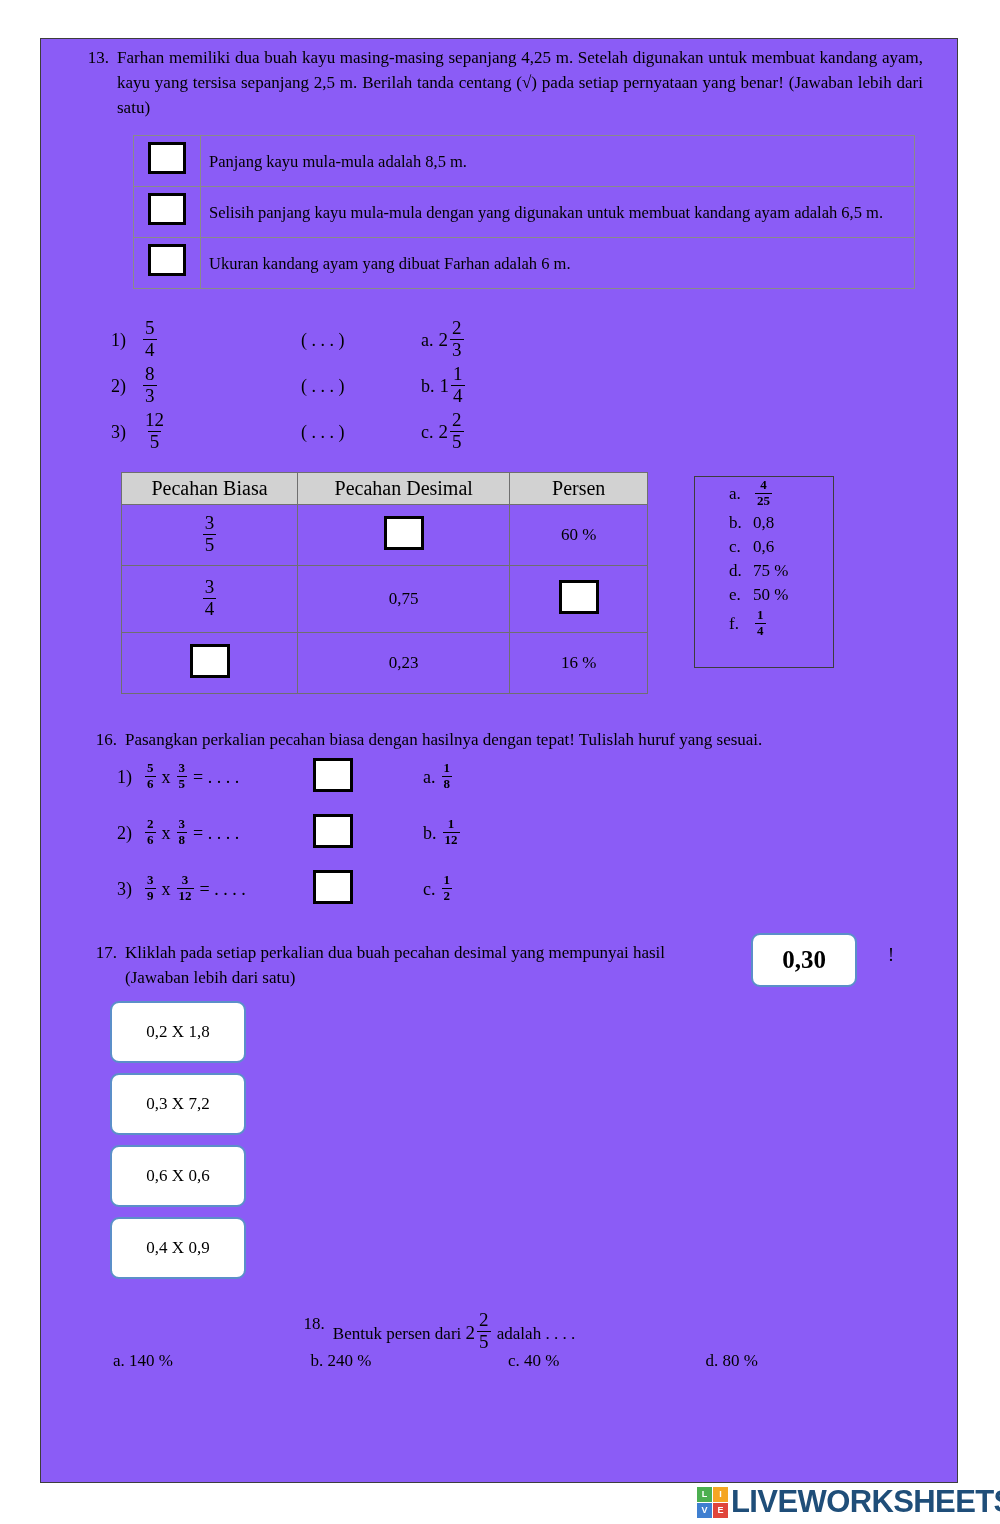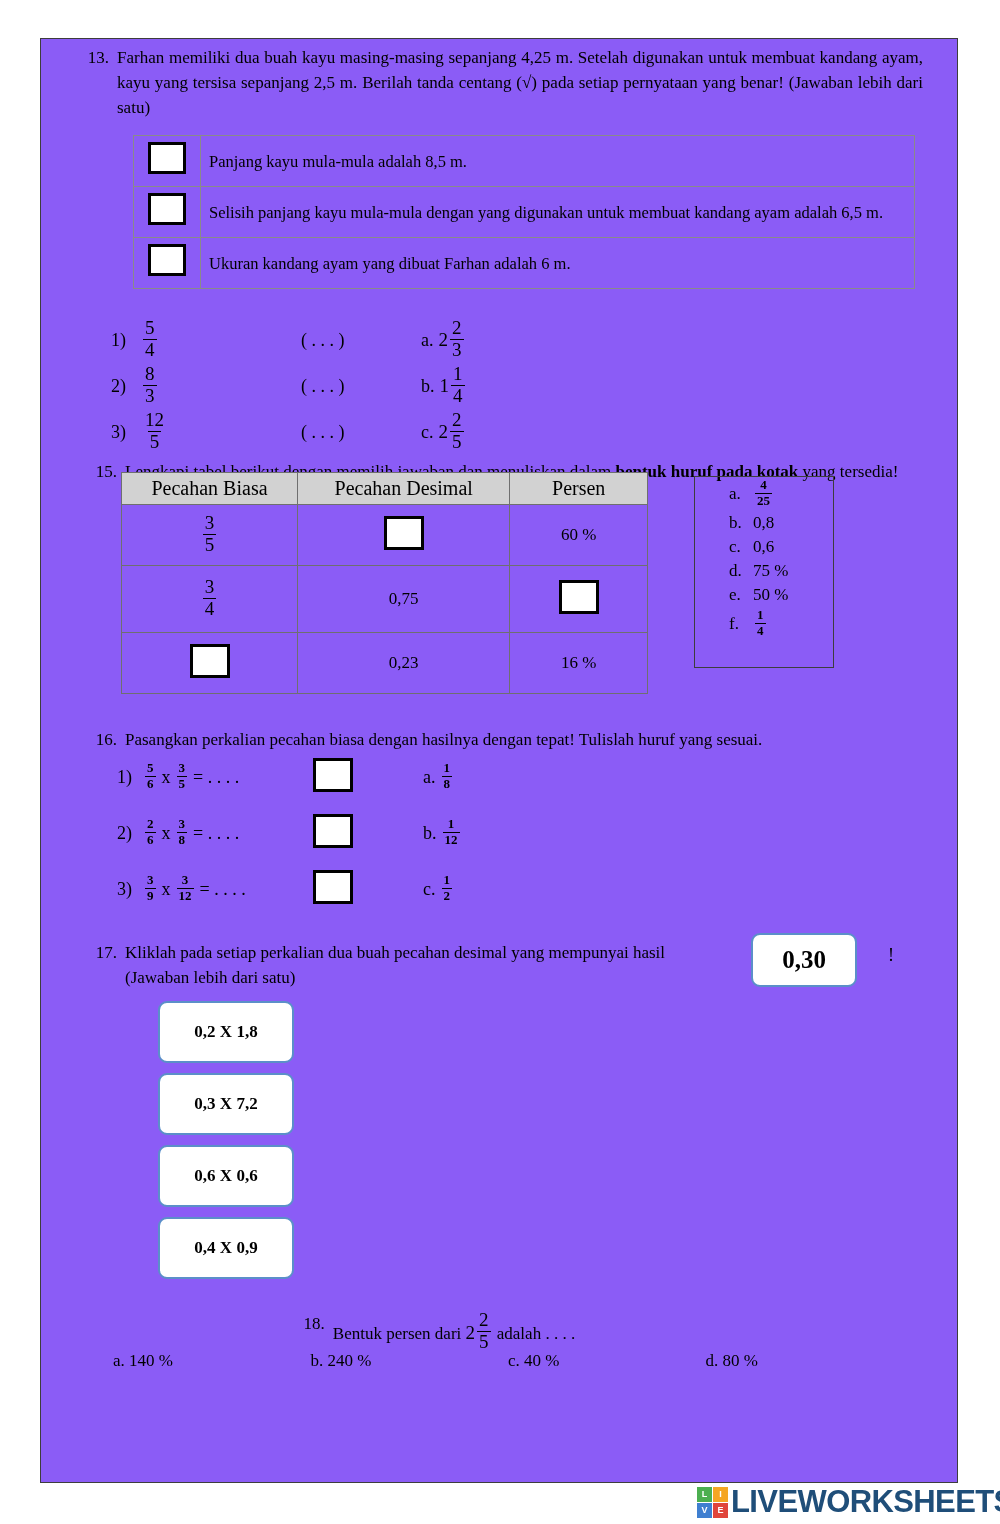--- a/index.html
+++ b/index.html
@@ -200,22 +200,21 @@
     left: 69px;
     width: 132px;
     height: 58px;
     border: 2.5px solid #5b8fc9;
     border-radius: 9px;
     background: #fff;
     display: flex;
     align-items: center;
     justify-content: center;
     font-size: 17px;
-    font-weight: bold;
-    margin-left: 48px;
+    font-weight: normal;
   }
 
   
   .mcrow {
     position: absolute;
     left: 72px;
     top: 1312px;
     width: 790px;
     display: flex;
     font-size: 17px;
@@ -346,26 +345,20 @@
           <span>2</span>
           <span class="frac serif-big">
             <span class="num">2</span>
             <span class="den">5</span>
           </span>
         </span>
       </div>
     </div>
   </div>
 
-  <div class="q" style="left:42px; top:420px; width:850px;">
-    <div class="qnum">15.</div>
-    <div class="qbody" style="width:810px;">
-      <span>Lengkapi tabel berikut dengan memilih jawaban dan menuliskan dalam </span><b class="bold">bentuk huruf pada kotak</b><span> yang tersedia!</span>
-    </div>
-  </div>
 
   <table class="t15">
     <tbody>
           <tr>
       <th style="width:172px;">Pecahan Biasa</th>
       <th style="width:222px;">Pecahan Desimal</th>
       <th style="width:124px;">Persen</th>
     </tr>
     <tr>
       <td>

